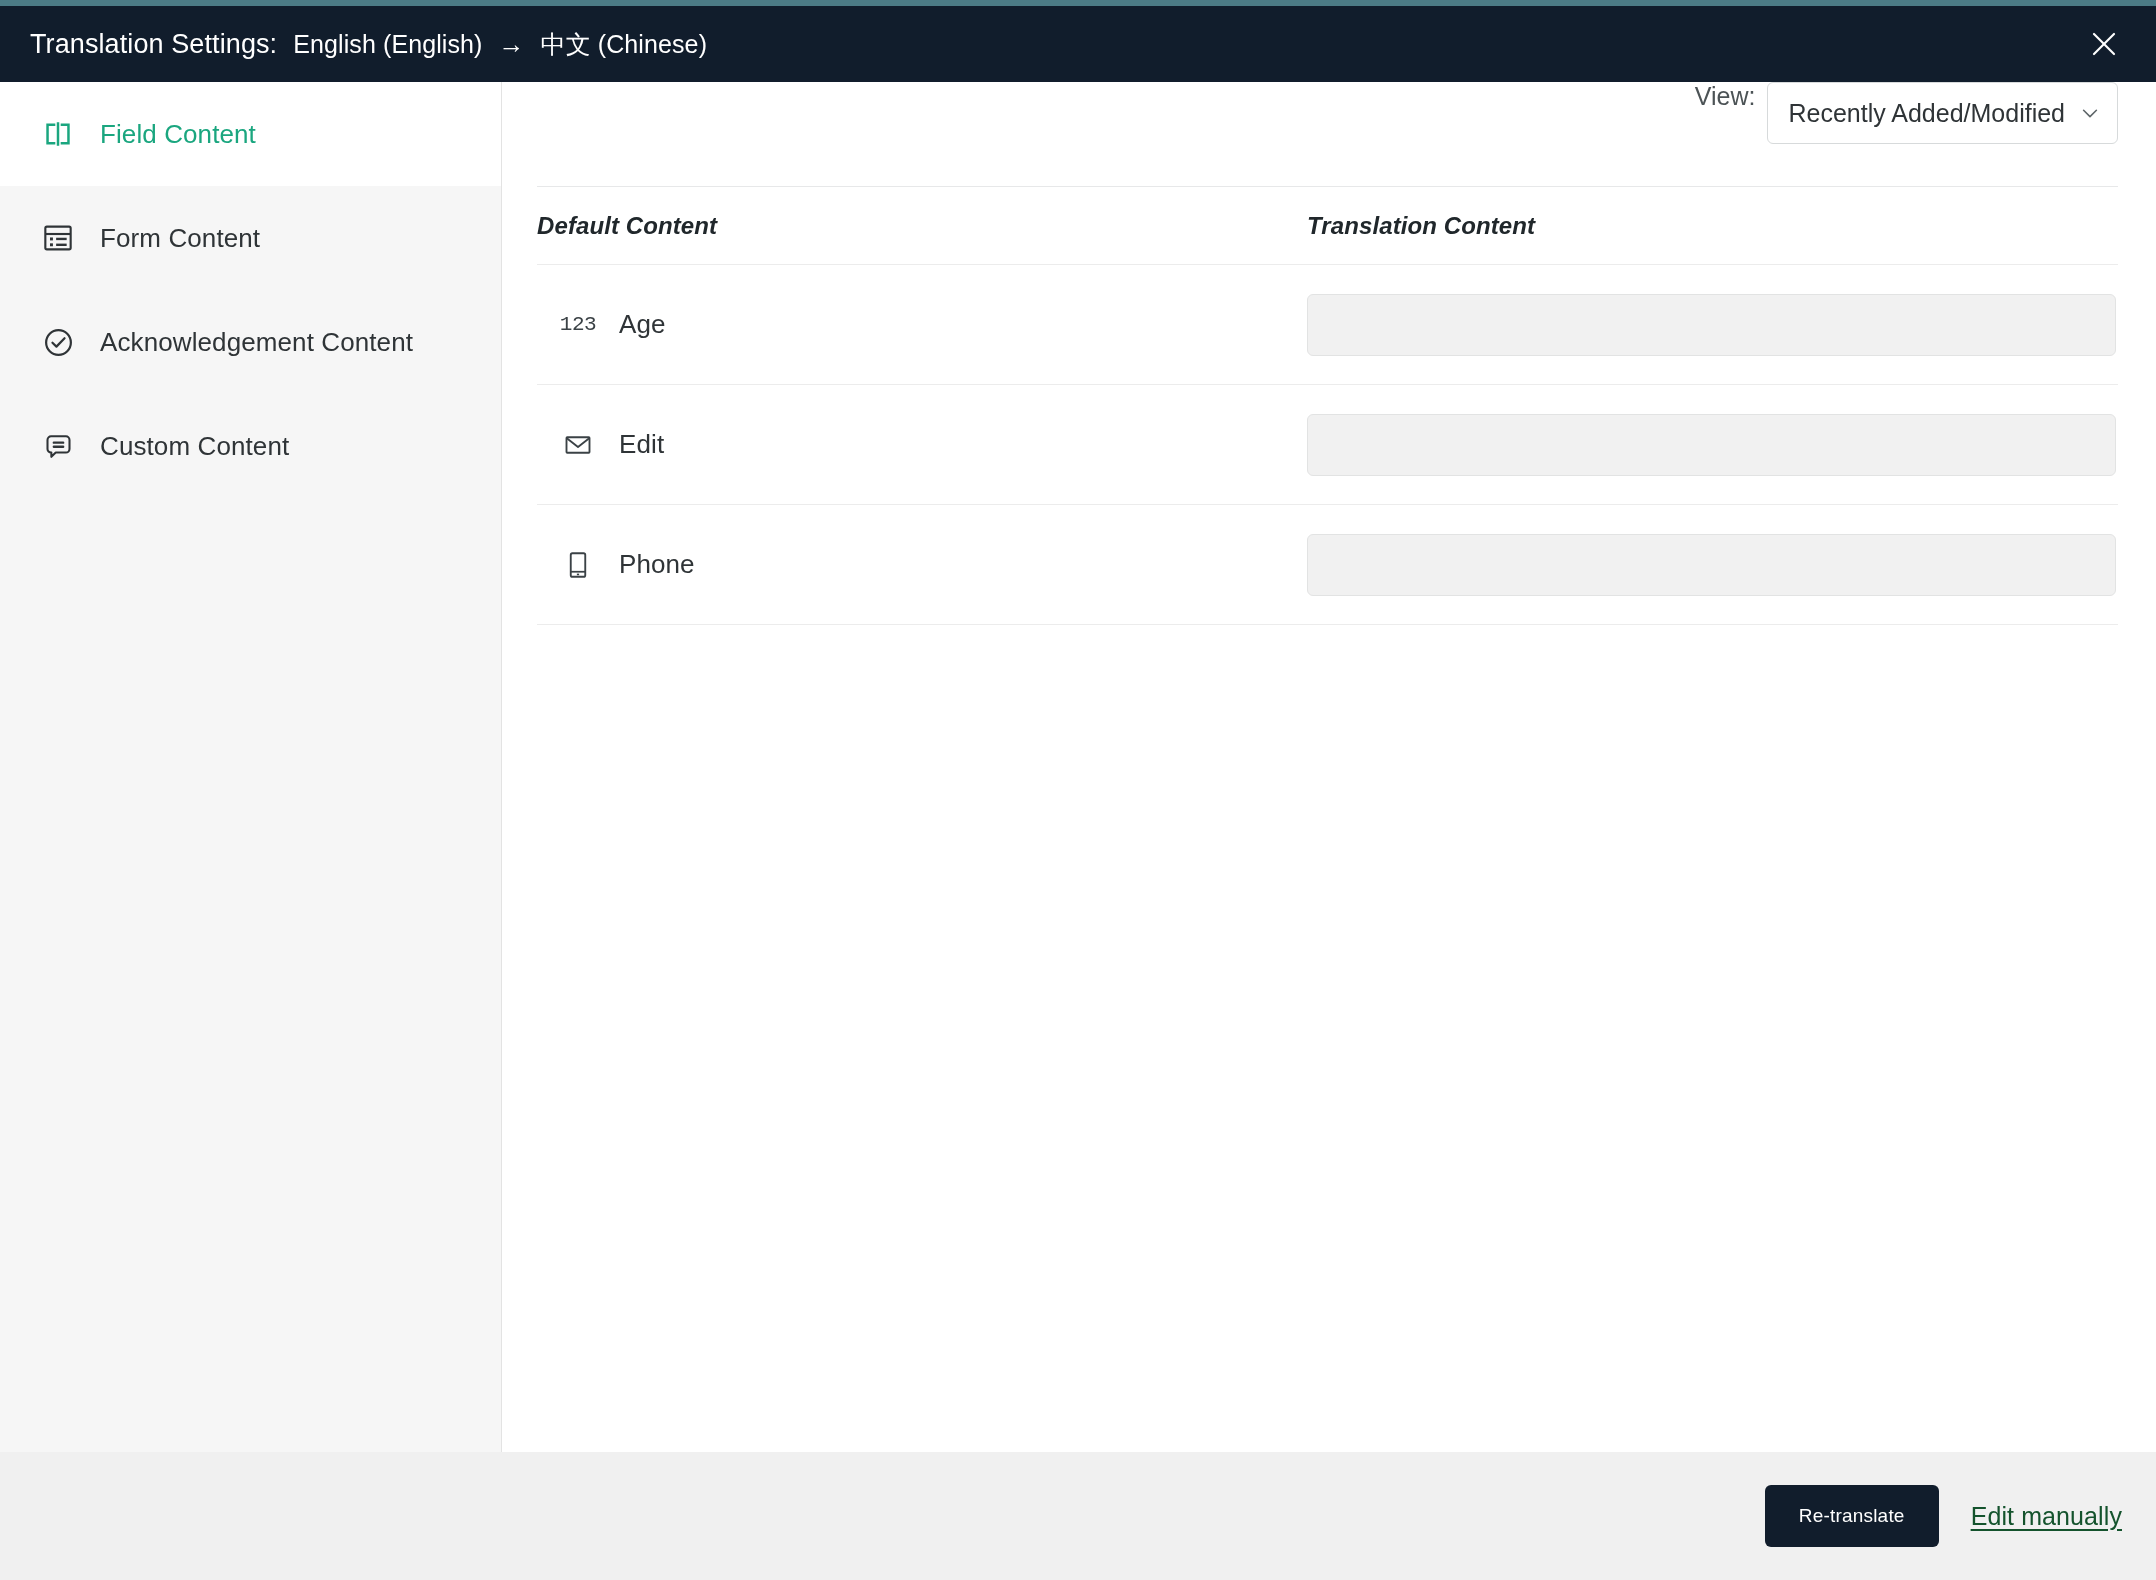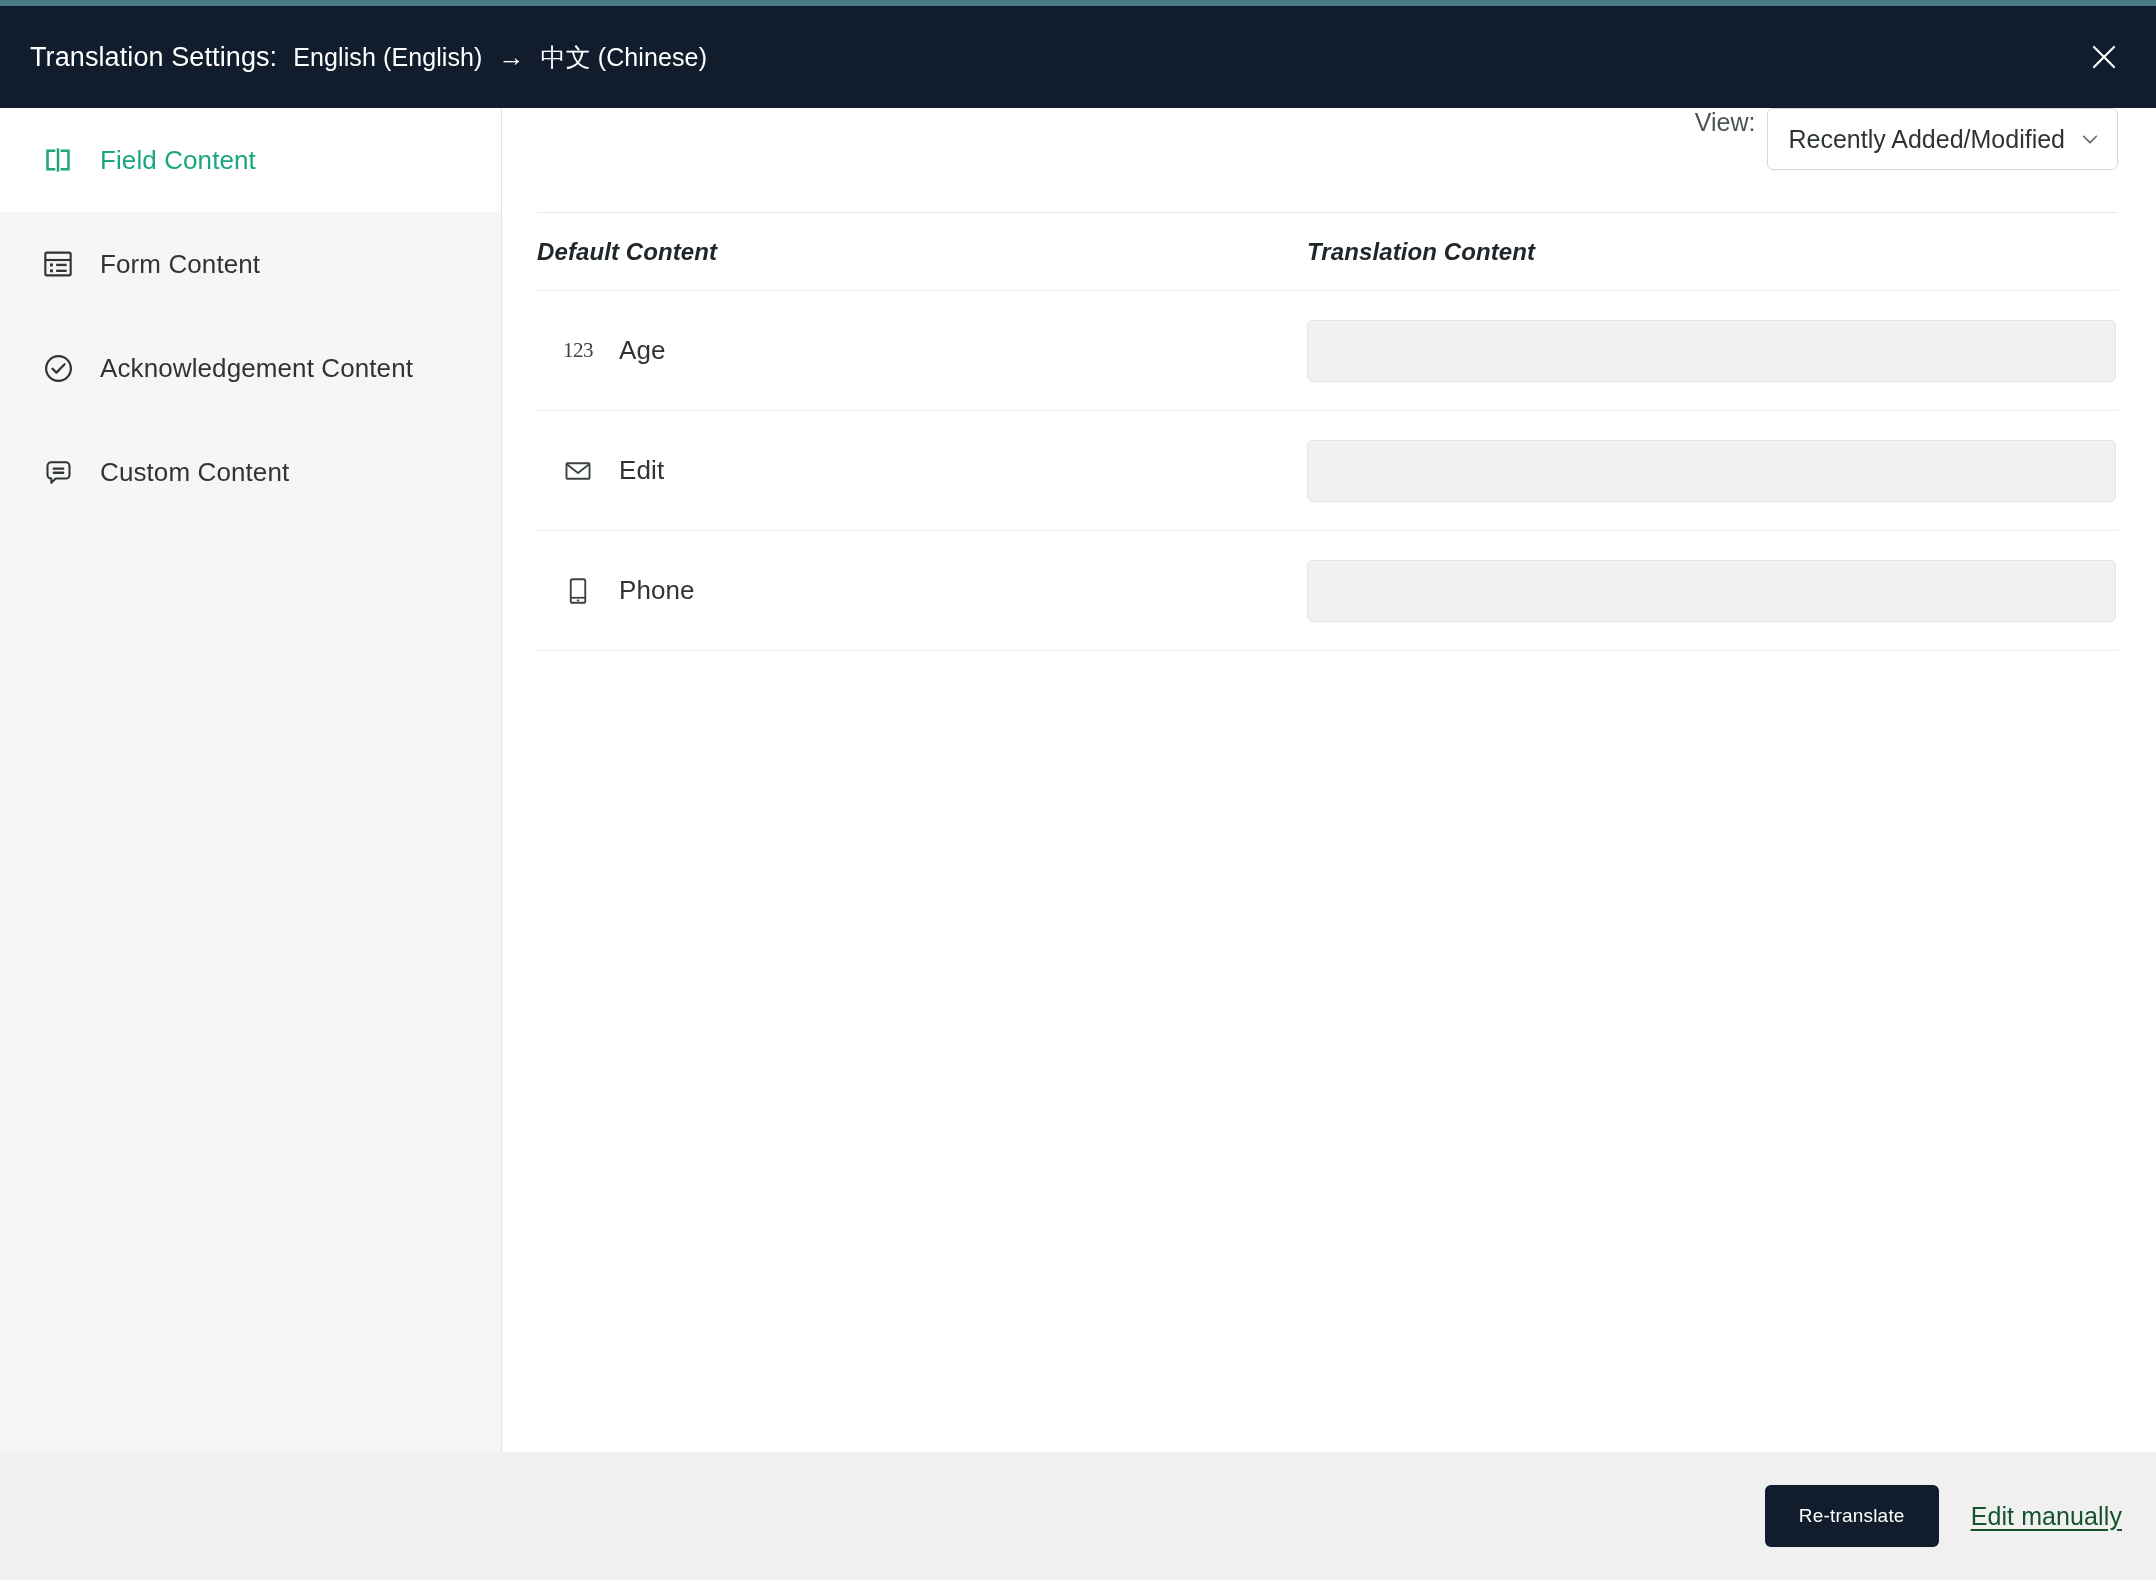--- a/index.html
+++ b/index.html
@@ -26,21 +26,21 @@
   .accent-strip {
     height: 6px;
     width: 100%;
     background: #4c7b86;
     flex: 0 0 auto;
   }
 
   
   .titlebar {
     flex: 0 0 auto;
-    height: 102px;
+    height: 76px;
     background: #111d2c;
     display: flex;
     align-items: center;
     padding: 0 28px 0 30px;
     position: relative;
   }
   .title-main {
     color: #ffffff;
     font-size: 27px;
     letter-spacing: 0.1px;
@@ -207,21 +207,21 @@
   .row-icon {
     width: 34px;
     height: 34px;
     flex: 0 0 34px;
     display: flex;
     align-items: center;
     justify-content: center;
     margin-right: 24px;
   }
   .row-icon.num {
-    font-family: Liberation Serif, serif;
+    font-family: Liberation Mono, monospace;
     font-size: 21px;
     color: #3b4246;
     letter-spacing: -0.5px;
   }
   .row-label {
     font-size: 26px;
     color: #2f3437;
     letter-spacing: 0.1px;
   }
   .cell-trans {

